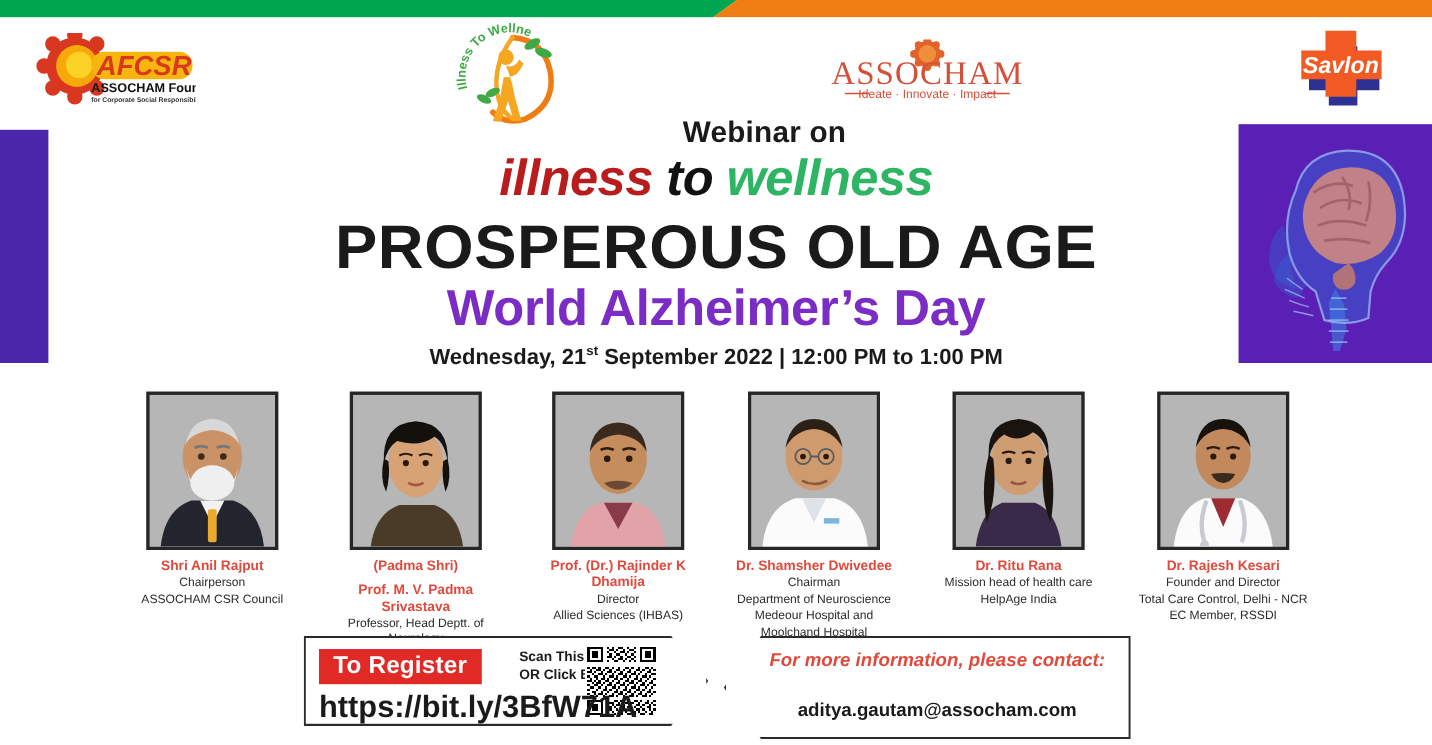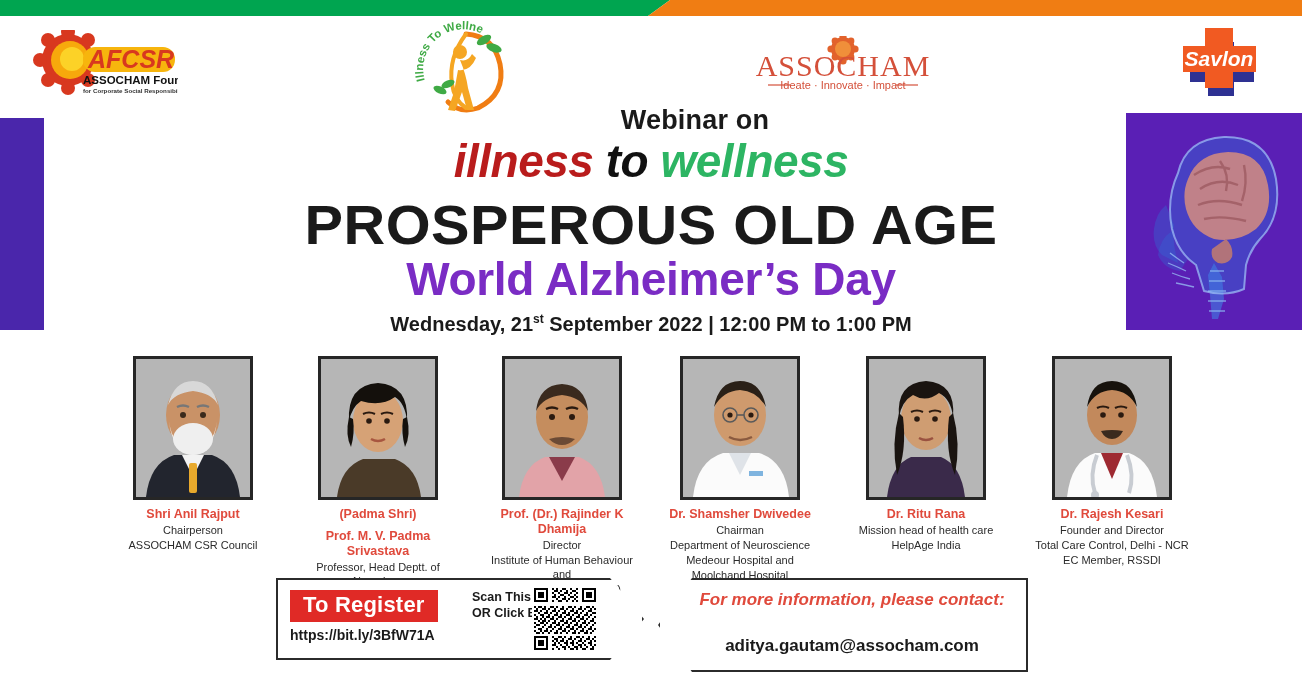--- a/index.html
+++ b/index.html
@@ -55,21 +55,21 @@
   .spk-sub{font-size:11px;color:#2b2b2b;line-height:14px;margin-top:1px;}
 
   
   .reg-box{position:absolute;left:276px;top:578px;width:368px;height:82px;}
   .reg-shape{position:absolute;inset:0;background:#fff;border:2px solid #2b2b2b;
              clip-path:polygon(0 0,calc(100% - 34px) 0,100% 50%,calc(100% - 34px) 100%,0 100%);}
   .reg-badge{position:absolute;left:14px;top:12px;background:#e02a26;color:#fff;
              font-size:22px;font-weight:bold;padding:2px 13px 4px 13px;letter-spacing:.2px;}
   .reg-scan{position:absolute;left:196px;top:11px;font-size:12.5px;font-weight:bold;
             color:#1a1a1a;line-height:16px;text-align:left;}
-  .reg-link{position:absolute;left:14px;top:49px;font-size:14px;font-weight:bold;color:#1a1a1a;}
+  .reg-link{position:absolute;left:14px;top:49px;font-size:28px;font-weight:bold;color:#1a1a1a;}
   .qr{position:absolute;left:256px;top:8px;width:66px;height:66px;background:#fff;}
 
   .contact-box{position:absolute;left:658px;top:578px;width:370px;height:94px;}
   .contact-shape{position:absolute;inset:0;background:#fff;border:2px solid #2b2b2b;
                  clip-path:polygon(34px 0,100% 0,100% 100%,34px 100%,0 50%);}
   .contact-line1{position:absolute;left:34px;top:12px;width:320px;text-align:center;
                  font-size:17px;font-weight:bold;font-style:italic;color:#e04a3c;}
   .contact-line2{position:absolute;left:34px;top:36px;width:320px;text-align:center;
                  font-size:17px;font-weight:bold;color:#1a1a1a;}
   .contact-line3{position:absolute;left:34px;top:58px;width:320px;text-align:center;
@@ -252,21 +252,20 @@
         <ellipse cx="57" cy="58" rx="26" ry="32" fill="#c58d5e"></ellipse>
         <path d="M31 52 Q34 26 57 25 Q80 26 83 52 Q76 38 57 36 Q38 38 31 52 Z" fill="#3a2a1e"></path>
         <circle cx="47" cy="58" r="3" fill="#2a1a10"></circle>
           <circle cx="67" cy="58" r="3" fill="#2a1a10"></circle>
         <path d="M41 50 Q47 47 53 50 M61 50 Q67 47 73 50" stroke="#2a1a10" stroke-width="2.4" fill="none"></path>
         <path d="M44 80 Q57 76 70 80 Q64 86 57 86 Q50 86 44 80 Z" fill="#6b4a35"></path>
       </svg>
     </div>
     <div class="spk-name">Prof. (Dr.) Rajinder K Dhamija</div>
     <div class="spk-sub">Director</div>
-    <div class="spk-sub">Institute of Human Behaviour and</div>
     <div class="spk-sub">Allied Sciences (IHBAS)</div>
   </div>
 
   <div class="spk" style="left:662px;width:156px;">
     <div class="spk-photo">
       <svg width="114" height="138" viewBox="0 0 114 138">
         <rect width="114" height="138" fill="#b6b6b6"></rect>
         <path d="M10 138 Q14 102 40 94 L76 94 Q102 102 106 138 Z" fill="#fbfbfb"></path>
         <path d="M46 94 L57 116 L68 94 Z" fill="#dfe3e8"></path>
         <rect x="66" y="112" width="14" height="5" fill="#7fb4df"></rect>

